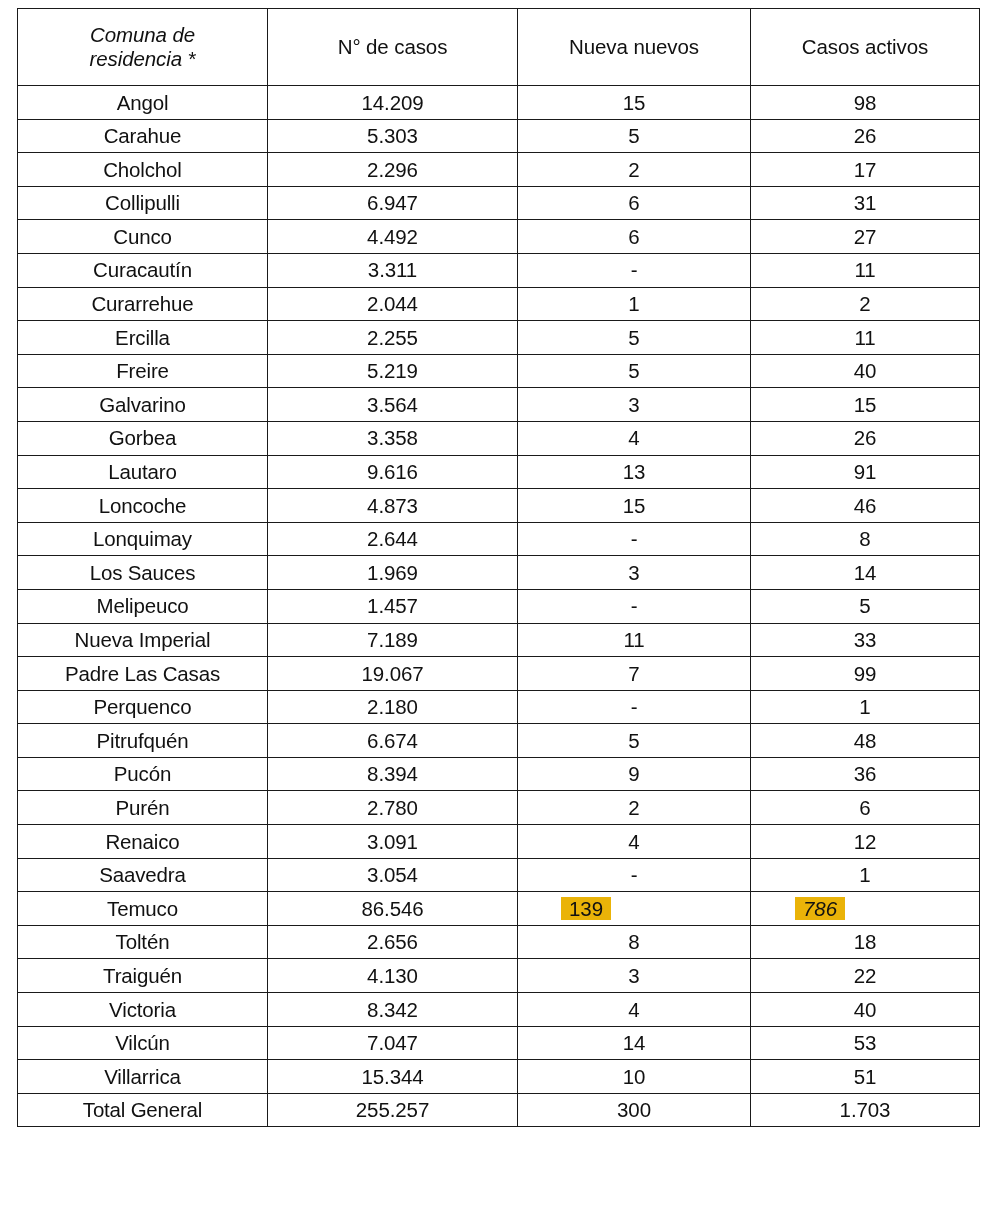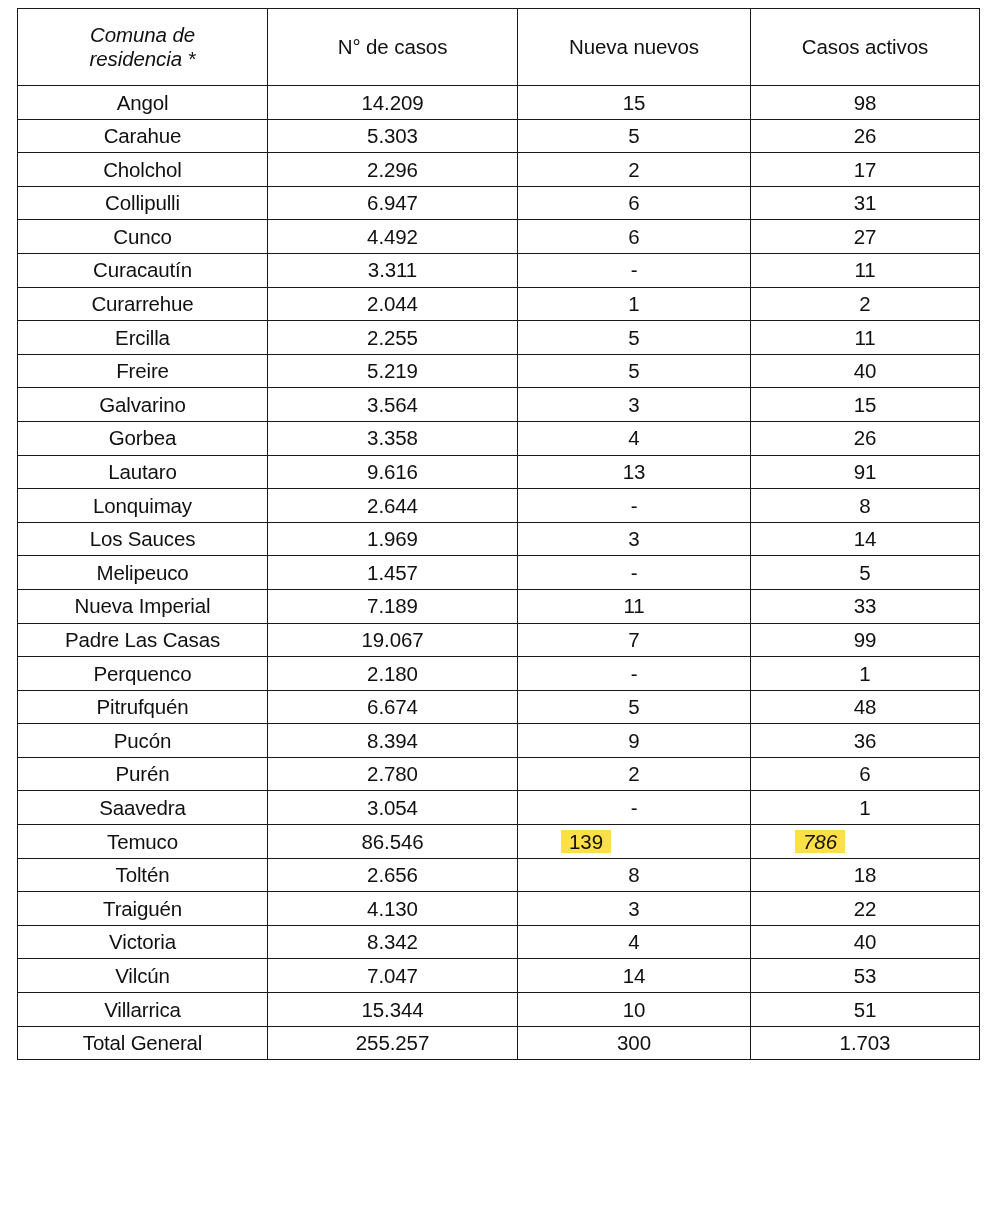--- a/index.html
+++ b/index.html
@@ -72,21 +72,21 @@
   }
   td.num {
     text-align: center;
     letter-spacing: -0.1px;
   }
   td.num-nuevos, td.num-activos { text-align: center; }
 
   
   .hl-wrap {
     display: inline-block;
-    background: #fde047;
+    background: #eab308;
     padding: 0 8px;
   }
   td.hl-nuevos { text-align: center; }
   td.hl-nuevos .hl-wrap { position: relative; left: -48px; }
   td.hl-activos { text-align: center; }
   td.hl-activos .hl-wrap { position: relative; left: -45px; font-style: italic; }
 
   
   tbody tr.total-row td {
     font-weight: bold;
@@ -184,20 +184,26 @@
           <td class="num num-nuevos">4</td>
           <td class="num num-activos">26</td>
         </tr>
         <tr>
           <td class="comuna">Lautaro</td>
           <td class="num">9.616</td>
           <td class="num num-nuevos">13</td>
           <td class="num num-activos">91</td>
         </tr>
         <tr>
+          <td class="comuna">Loncoche</td>
+          <td class="num">4.873</td>
+          <td class="num num-nuevos">15</td>
+          <td class="num num-activos">46</td>
+        </tr>
+        <tr>
           <td class="comuna">Lonquimay</td>
           <td class="num">2.644</td>
           <td class="num num-nuevos">-</td>
           <td class="num num-activos">8</td>
         </tr>
         <tr>
           <td class="comuna">Los Sauces</td>
           <td class="num">1.969</td>
           <td class="num num-nuevos">3</td>
           <td class="num num-activos">14</td>
@@ -236,20 +242,26 @@
           <td class="comuna">Pucón</td>
           <td class="num">8.394</td>
           <td class="num num-nuevos">9</td>
           <td class="num num-activos">36</td>
         </tr>
         <tr>
           <td class="comuna">Purén</td>
           <td class="num">2.780</td>
           <td class="num num-nuevos">2</td>
           <td class="num num-activos">6</td>
+        </tr>
+        <tr>
+          <td class="comuna">Renaico</td>
+          <td class="num">3.091</td>
+          <td class="num num-nuevos">4</td>
+          <td class="num num-activos">12</td>
         </tr>
         <tr>
           <td class="comuna">Saavedra</td>
           <td class="num">3.054</td>
           <td class="num num-nuevos">-</td>
           <td class="num num-activos">1</td>
         </tr>
         <tr>
           <td class="comuna">Temuco</td>
           <td class="num">86.546</td>

